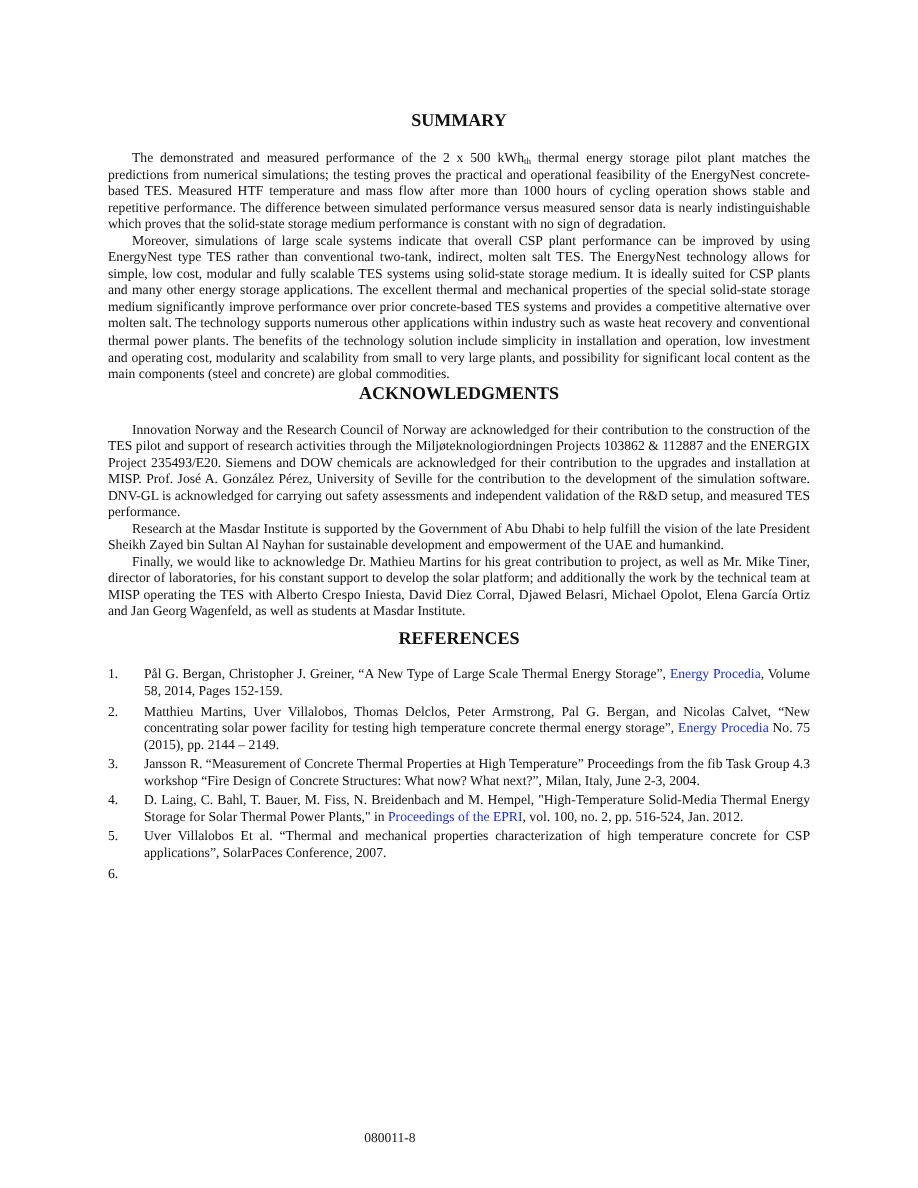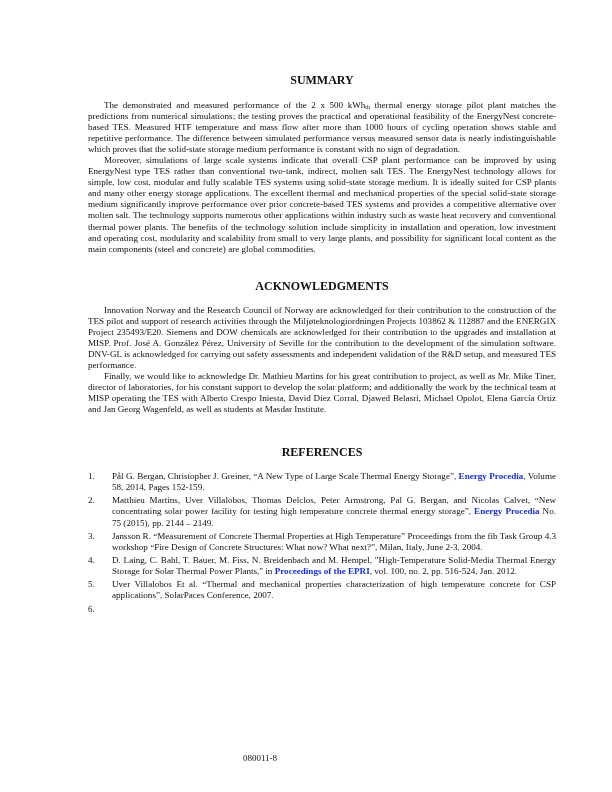--- a/index.html
+++ b/index.html
@@ -1,60 +1,61 @@
 <!DOCTYPE html>
 <html><head>
 <meta charset="utf-8">
 <style>
   html, body { margin: 0; padding: 0; background: #ffffff; }
   body {
     width: 612px; height: 792px; position: relative; overflow: hidden;
     font-family: "Liberation Serif", serif; color: #111;
   }
-  .page { position: absolute; left: 88px; top: 70px; width: 468px; }
+  .page { position: absolute; left: 72px; top: 70px; width: 468px; }
   h2 {
     font-family: "Liberation Serif", serif; font-weight: bold; font-size: 12px;
     text-align: center; margin: 0; line-height: 14px;
   }
   p {
     font-size: 9.1px; line-height: 11.05px; margin: 0; text-align: justify;
     text-indent: 16px;
   }
   .sec-summary h2 { margin-top: 3px; margin-bottom: 13px; }
-  .sec-ack { margin-top: 24px; }
+  .sec-ack { margin-top: 0; }
   .sec-ack h2 { margin-bottom: 12px; }
-  .sec-refs { margin-top: 30px; }
+  .sec-refs { margin-top: 5px; }
   .sec-refs h2 { margin-bottom: 12px; }
   ol.refs { list-style: none; margin: 0; padding: 0; }
   ol.refs li {
     position: relative; padding-left: 24px; font-size: 9.1px; line-height: 11.05px;
     text-align: justify; margin-bottom: 2.2px;
   }
   ol.refs li .num { position: absolute; left: 0; top: 0; }
-  .link { color: #1a2fd6; font-weight: bold; }
+  .link { color: #1a2fd6; }
   sub { font-size: 6px; vertical-align: -1px; line-height: 0; }
   .footer {
     position: absolute; top: 753px; left: 0; width: 520px; text-align: center;
     font-size: 9px; font-family: "Liberation Serif", serif;
   }
 </style>
 </head>
 <body>
 
 <div class="page">
 
   <section class="sec-summary">
     <h2>SUMMARY</h2>
     <p><span>The demonstrated and measured performance of the 2 x 500 kWh</span><sub>th</sub><span> thermal energy storage pilot plant matches the predictions from numerical simulations; the testing proves the practical and operational feasibility of the EnergyNest concrete-based TES. Measured HTF temperature and mass flow after more than 1000 hours of cycling operation shows stable and repetitive performance. The difference between simulated performance versus measured sensor data is nearly indistinguishable which proves that the solid-state storage medium performance is constant with no sign of degradation.</span></p>
     <p>Moreover, simulations of large scale systems indicate that overall CSP plant performance can be improved by using EnergyNest type TES rather than conventional two-tank, indirect, molten salt TES. The EnergyNest technology allows for simple, low cost, modular and fully scalable TES systems using solid-state storage medium. It is ideally suited for CSP plants and many other energy storage applications. The excellent thermal and mechanical properties of the special solid-state storage medium significantly improve performance over prior concrete-based TES systems and provides a competitive alternative over molten salt. The technology supports numerous other applications within industry such as waste heat recovery and conventional thermal power plants. The benefits of the technology solution include simplicity in installation and operation, low investment and operating cost, modularity and scalability from small to very large plants, and possibility for significant local content as the main components (steel and concrete) are global commodities.</p>
   </section>
 
   <section class="sec-ack">
     <h2>ACKNOWLEDGMENTS</h2>
     <p>Innovation Norway and the Research Council of Norway are acknowledged for their contribution to the construction of the TES pilot and support of research activities through the Miljøteknologiordningen Projects 103862 &amp; 112887 and the ENERGIX Project 235493/E20. Siemens and DOW chemicals are acknowledged for their contribution to the upgrades and installation at MISP. Prof. José A. González Pérez, University of Seville for the contribution to the development of the simulation software. DNV-GL is acknowledged for carrying out safety assessments and independent validation of the R&amp;D setup, and measured TES performance.</p>
+    <p>Research at the Masdar Institute is supported by the Government of Abu Dhabi to help fulfill the vision of the late President Sheikh Zayed bin Sultan Al Nayhan for sustainable development and empowerment of the UAE and humankind.</p>
     <p>Finally, we would like to acknowledge Dr. Mathieu Martins for his great contribution to project, as well as Mr. Mike Tiner, director of laboratories, for his constant support to develop the solar platform; and additionally the work by the technical team at MISP operating the TES with Alberto Crespo Iniesta, David Diez Corral, Djawed Belasri, Michael Opolot, Elena García Ortiz and Jan Georg Wagenfeld, as well as students at Masdar Institute.</p>
   </section>
 
   <section class="sec-refs">
     <h2>REFERENCES</h2>
     <ol class="refs">
       <li><span class="num">1.</span><span>Pål G. Bergan, Christopher J. Greiner, “A New Type of Large Scale Thermal Energy Storage”, </span><span class="link">Energy Procedia</span><span>, Volume 58, 2014, Pages 152-159.</span></li>
       <li><span class="num">2.</span><span>Matthieu Martins, Uver Villalobos, Thomas Delclos, Peter Armstrong, Pal G. Bergan, and Nicolas Calvet, “New concentrating solar power facility for testing high temperature concrete thermal energy storage”, </span><span class="link">Energy Procedia</span><span> No. 75 (2015), pp. 2144 – 2149.</span></li>
       <li><span class="num">3.</span><span>Jansson R. “Measurement of Concrete Thermal Properties at High Temperature” Proceedings from the fib Task Group 4.3 workshop “Fire Design of Concrete Structures: What now? What next?”, Milan, Italy, June 2-3, 2004.</span></li>
       <li><span class="num">4.</span><span>D. Laing, C. Bahl, T. Bauer, M. Fiss, N. Breidenbach and M. Hempel, "High-Temperature Solid-Media Thermal Energy Storage for Solar Thermal Power Plants," in </span><span class="link">Proceedings of the EPRI</span><span>, vol. 100, no. 2, pp. 516-524, Jan. 2012.</span></li>

